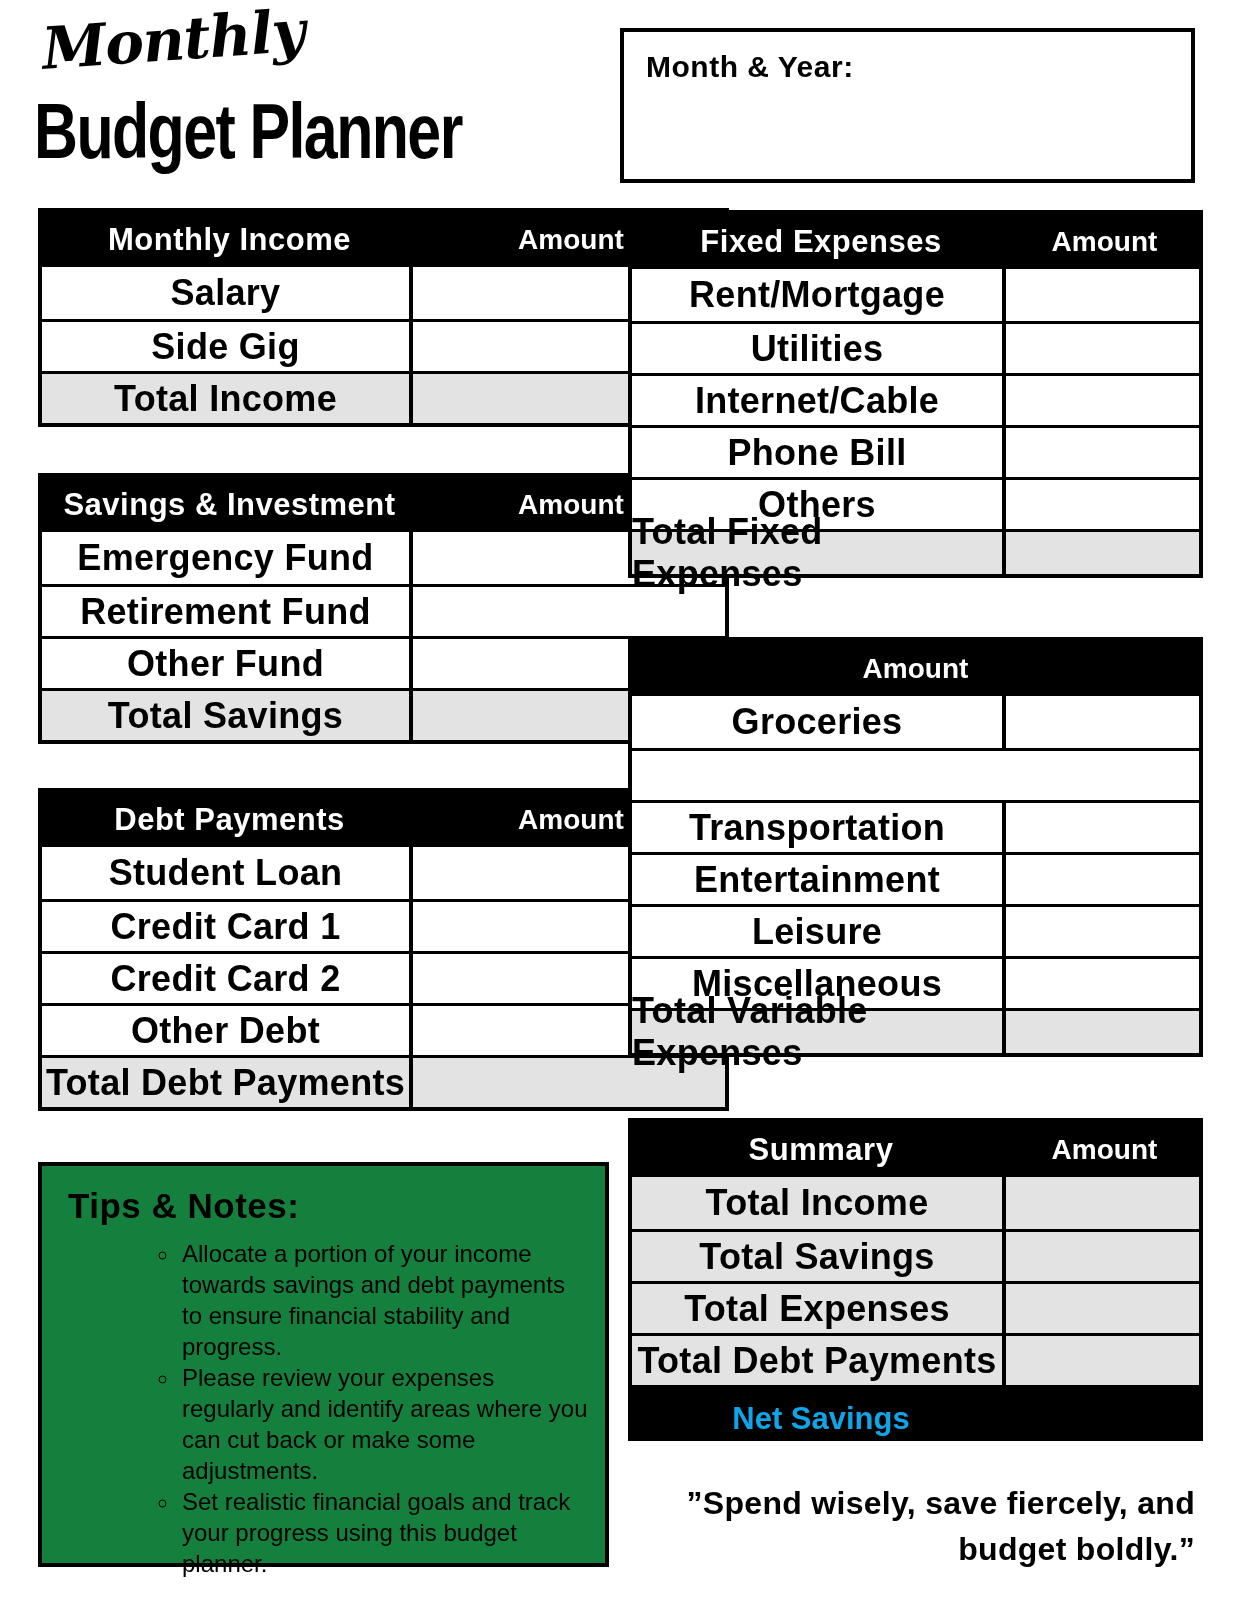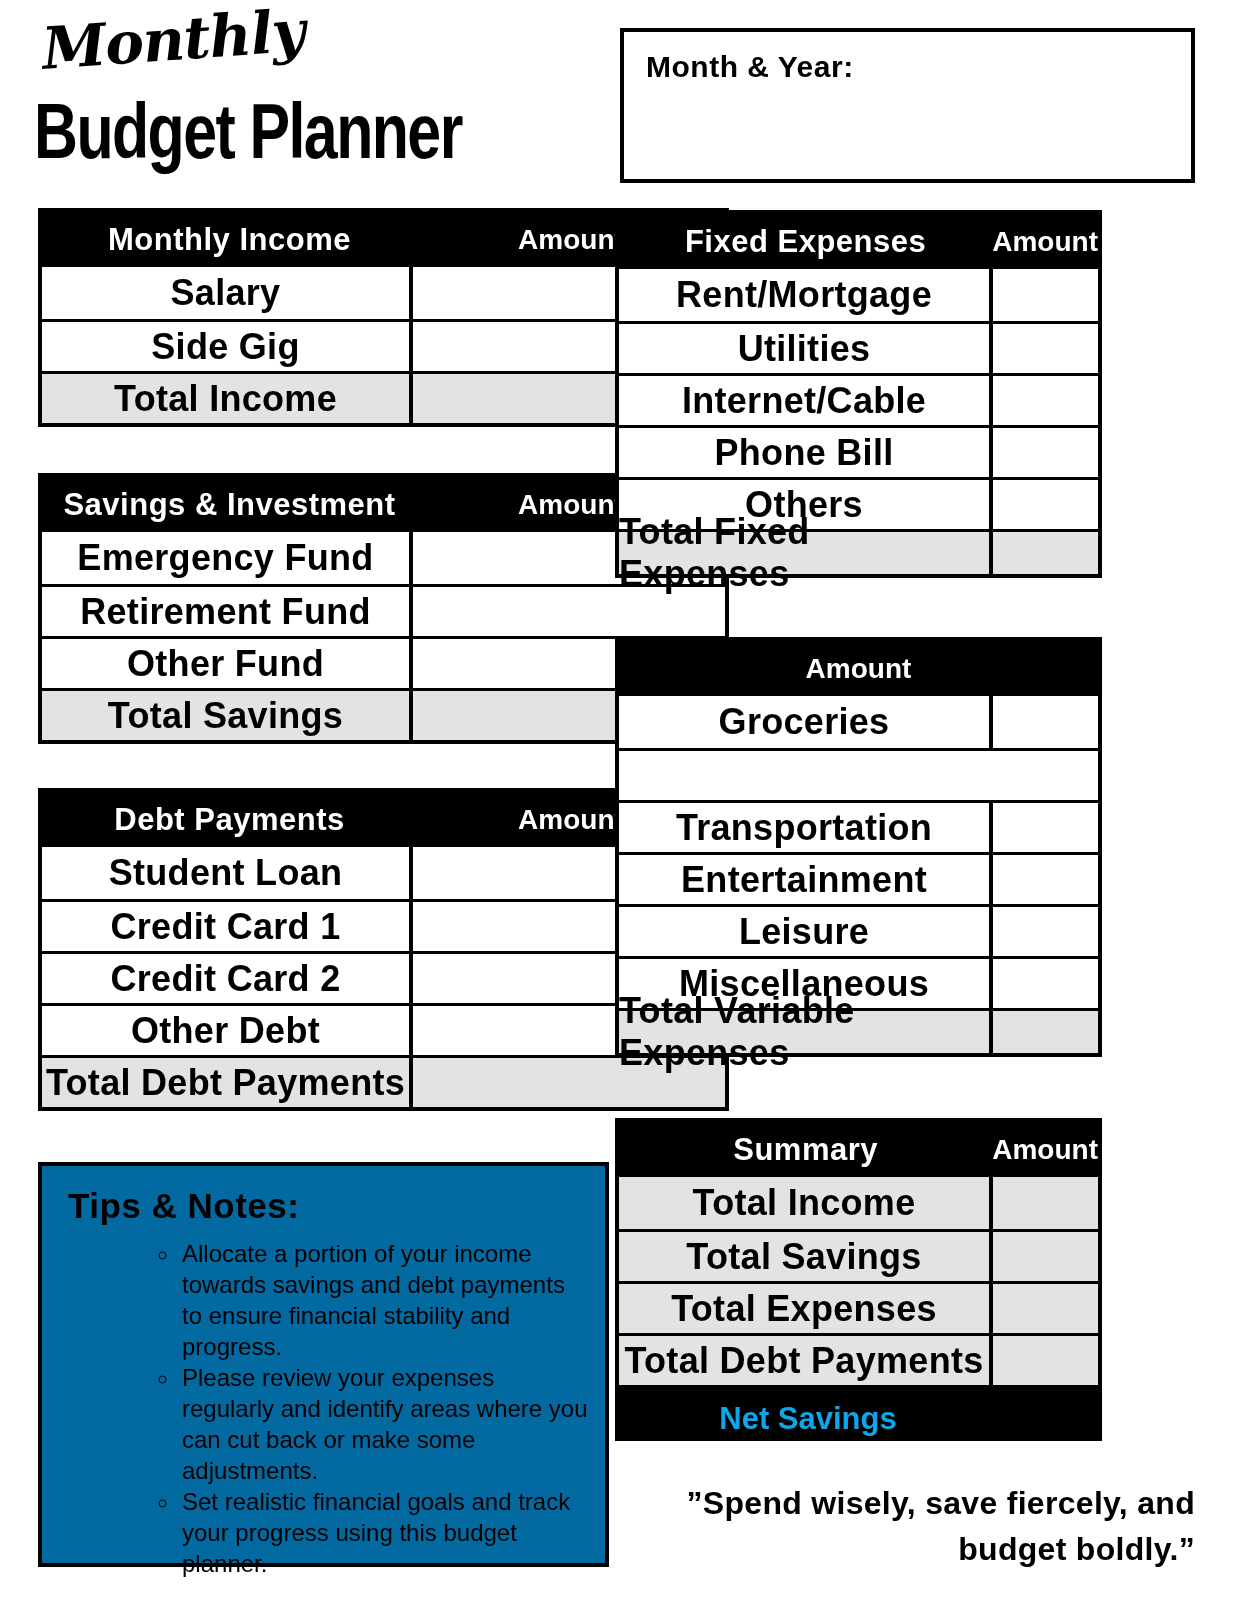--- a/index.html
+++ b/index.html
@@ -39,21 +39,21 @@
   }
   .month-box .mb-label { font-size:30px; font-weight:bold; letter-spacing:0.5px; }
   .month-box .mb-blank { position:absolute; left:4px; right:4px; top:60px; bottom:4px; }
 
   
   .tbl {
     position:absolute;
     border:4px solid #000; background:#fff;
   }
   .tbl-left  { left:38px;  width:691px; }
-  .tbl-right { left:615px; width:487px; }
+  .tbl-right { left:628px; width:575px; }
 
   .tbl-header {
     height:55px; background:#000; color:#fff;
     display:flex; align-items:center;
   }
   .tbl-header .h-title  { text-align:center; font-size:31px; font-weight:bold; letter-spacing:0.5px; }
   .tbl-left  .tbl-header .h-title  { width:375px; }
   .tbl-right .tbl-header .h-title  { width:378px; }
   .tbl-header .h-amount { flex:1; text-align:center; font-size:28px; font-weight:bold; }
 
@@ -75,21 +75,21 @@
   .net-row {
     height:52px; background:#000; color:#0ea5e9;
     display:flex; align-items:flex-end;
   }
   .net-row .net-label { width:378px; text-align:center; font-size:31px; font-weight:bold; }
 
   
   .tips-box {
     position:absolute; left:38px; top:1162px;
     width:571px; height:405px;
-    border:4px solid #000; background:#0369a1;
+    border:4px solid #000; background:#15803d;
   }
   .tips-heading { margin:20px 0 0 26px; font-size:35px; font-weight:bold; letter-spacing:0.5px; }
   .tips-list { margin:12px 0 0 0; padding-left:138px; padding-right:14px; list-style:circle; }
   .tips-list li { font-size:24px; line-height:31px; padding-left:2px; }
 
   
   .quote {
     position:absolute; left:635px; top:1480px; width:560px;
     text-align:right; font-size:32px; font-weight:bold;
     line-height:46px; letter-spacing:0.3px;

